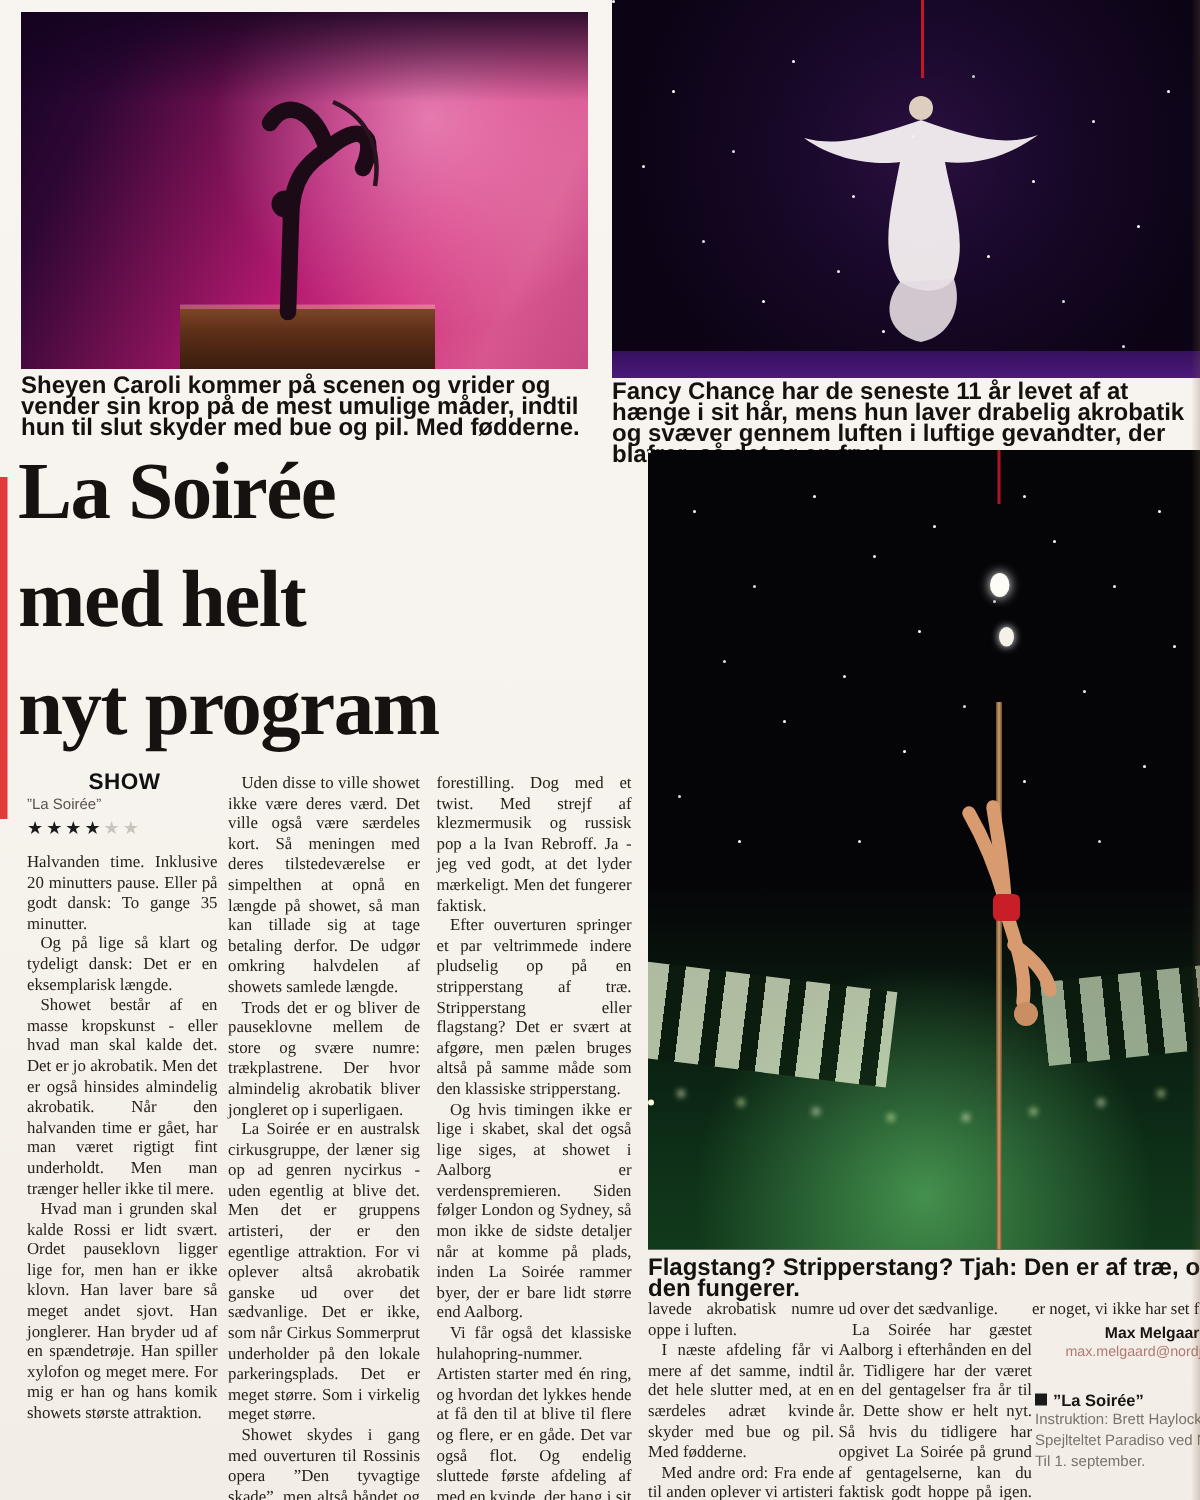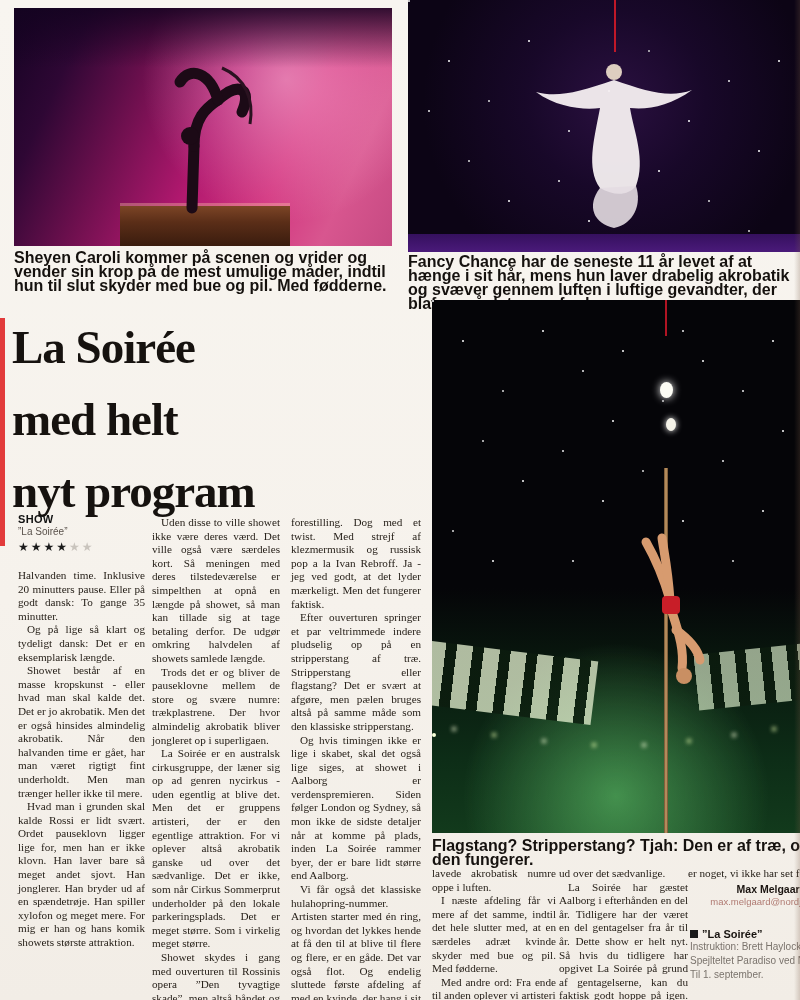--- a/index.html
+++ b/index.html
@@ -58,26 +58,26 @@
   #photo3 .pole{left:232px;top:168px;width:4px;height:365px;
      background:linear-gradient(90deg,#6a4a2c,#caa06a,#6a4a2c);}
   .photo svg{position:absolute;}
   
   .caption{font-family:"Liberation Sans", sans-serif;font-weight:bold;
      font-size:16px;line-height:14px;color:#15110e;}
   #caption1{left:14px;top:251px;width:382px;}
   #caption2{left:408px;top:255px;width:398px;}
   #caption3{left:432px;top:839px;width:382px;}
   
-  #headline{left:12px;top:291px;width:430px;font-size:47px;line-height:72px;
-     font-weight:600;letter-spacing:-1px;color:#16120f;margin-top:20px;}
+  #headline{left:12px;top:291px;width:430px;font-size:54px;line-height:72px;
+     font-weight:600;letter-spacing:-1px;color:#16120f;}
   #red-strip{left:0;top:318px;width:5px;height:228px;background:#e23b3b;}
   
   #review{left:18px;top:513px;width:130px;font-family:"Liberation Sans", sans-serif;}
-  #review .kicker{font-weight:bold;font-size:11px;letter-spacing:.3px;color:#111;}
+  #review .kicker{font-weight:bold;font-size:15px;letter-spacing:.3px;color:#111;text-align:center;}
   #review .title{font-size:10px;color:#5a524c;margin-top:1px;}
   #review .stars{font-size:12px;letter-spacing:2px;margin-top:3px;}
   #review .stars .full{color:#1b1b1b;}
   #review .stars .empty{color:#c9c4bd;}
   
   .col{font-size:11.2px;line-height:13.6px;text-align:justify;color:#27211a;}
   .col p{margin:0;text-indent:9px;}
   .col p.noind{text-indent:0;}
   #col1{left:18px;top:569px;width:127px;height:431px;}
   #col2{left:152px;top:516px;width:128px;height:484px;}

